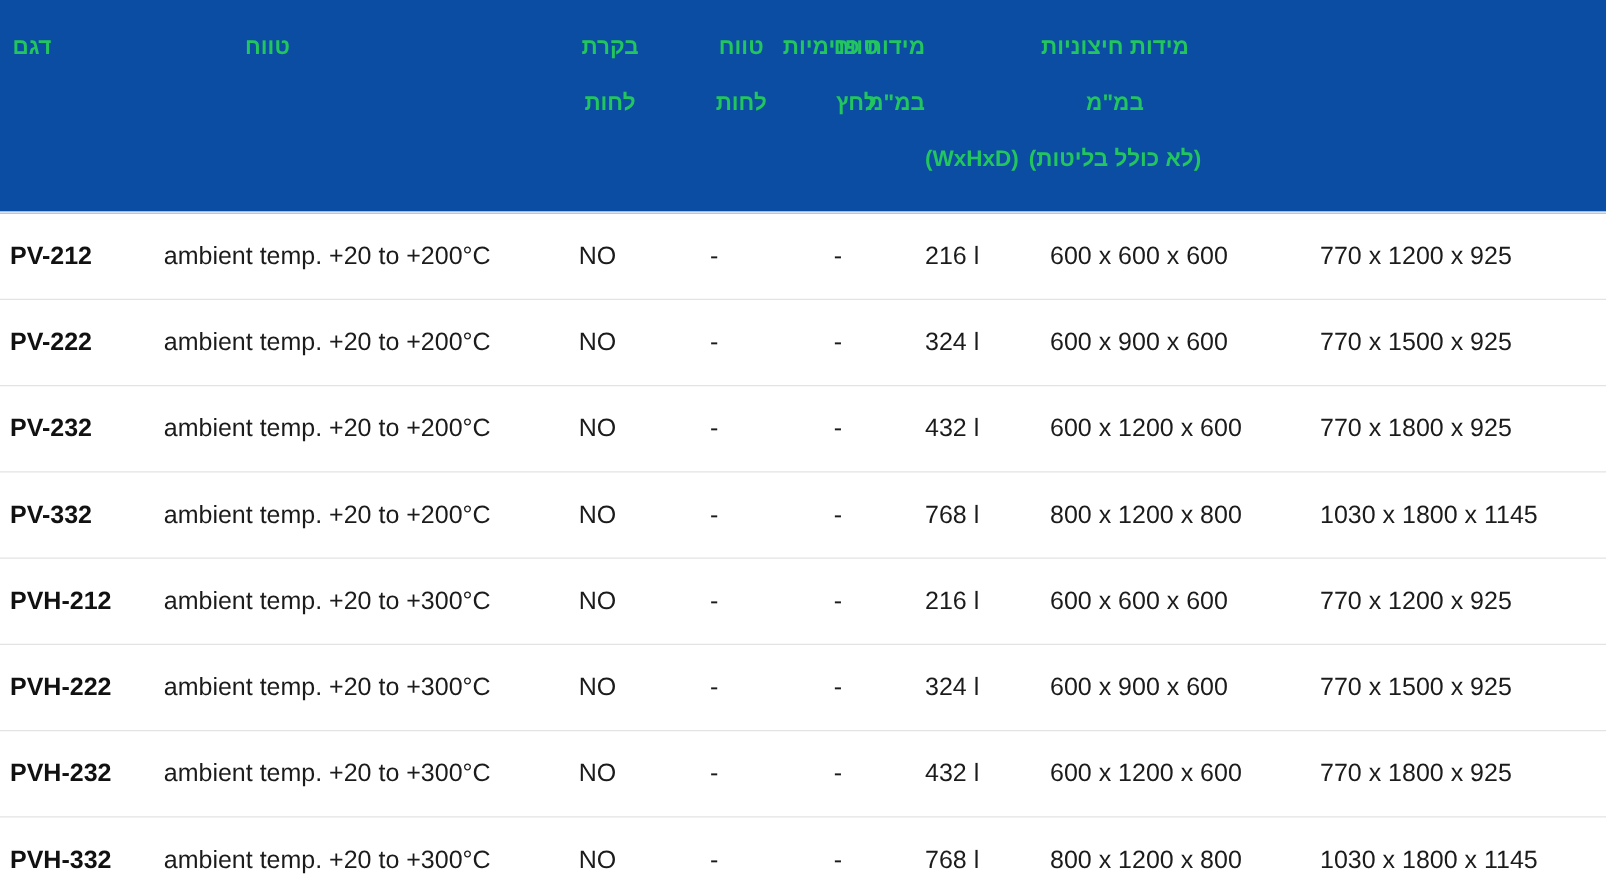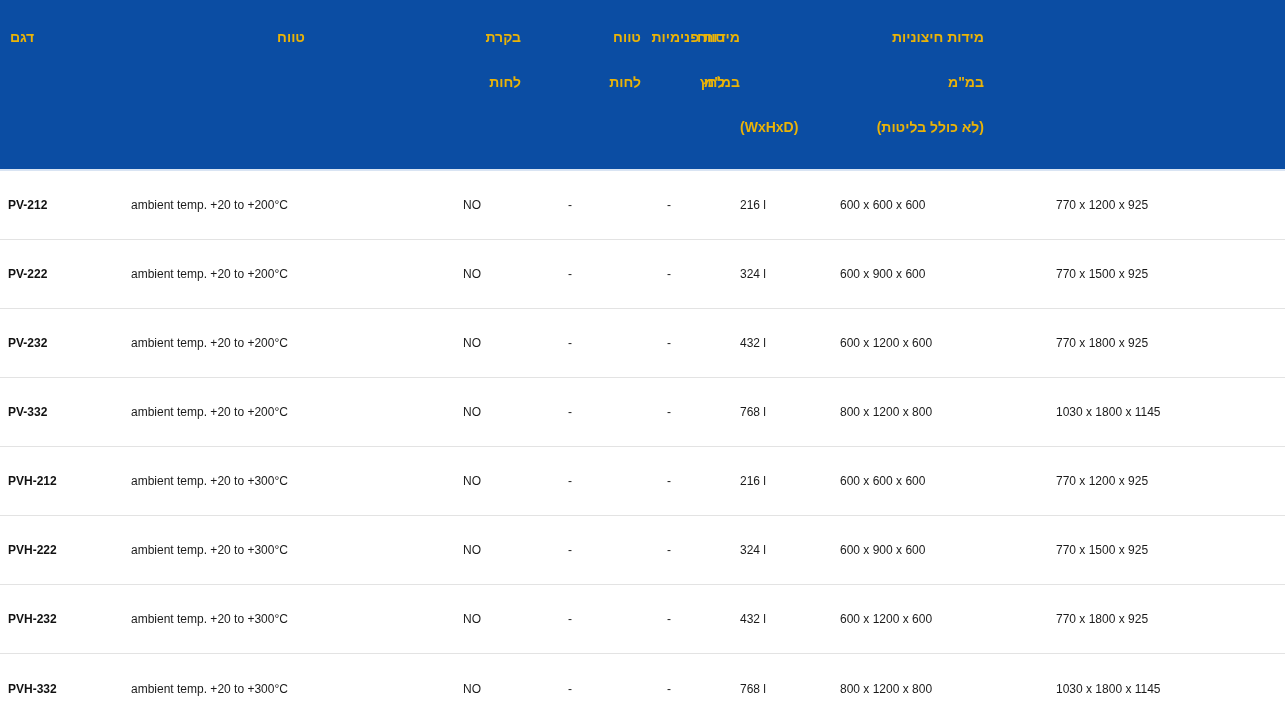--- a/index.html
+++ b/index.html
@@ -10,44 +10,44 @@
     background: #ffffff;
   }
   .grid-row {
     display: grid;
     grid-template-columns: 123px 332px 90px 100px 95px 60px 240px 245px;
     width: 1285px;
   }
   
   .thead {
     background: #0b4da3;
-    color: #eab308;
+    color: #22c55e;
     height: 171px;
     padding-top: 15px;
     border-bottom: 2px solid #d9e4f3;
     font-weight: bold;
-    font-size: 14px;
+    font-size: 18px;
   }
-  .hcell { }
+  .hcell { text-align: center; }
   .hcell .hline { line-height: 45px; height: 45px; white-space: nowrap; }
   .h1 { text-align: left; padding-left: 10px; }
   .h2 { padding-right: 150px; }
   .h3 { padding-right: 24px; }
   .h4 { padding-right: 4px; }
   .h5 { padding-right: 15px; }
   .h6 { padding-right: 0; }
   .h7 { padding-right: 70px; }
   .h8 { padding-right: 56px; }
   
   .trow {
     height: 69px;
     align-items: center;
     border-bottom: 1px solid #e3e3e3;
     color: #1b1b1b;
-    font-size: 12px;
+    font-size: 20px;
   }
   .trow:last-child { border-bottom: none; }
   .cell { white-space: nowrap; }
   .c1 { padding-left: 8px;  font-weight: bold; color: #111111; }
   .c2 { padding-left: 8px; }
   .c3 { padding-left: 8px; }
   .c4 { padding-left: 23px; }
   .c5 { padding-left: 22px; }
   .c6 { text-align: left; padding-right: 8px; }
   .c7 { padding-left: 40px; }

